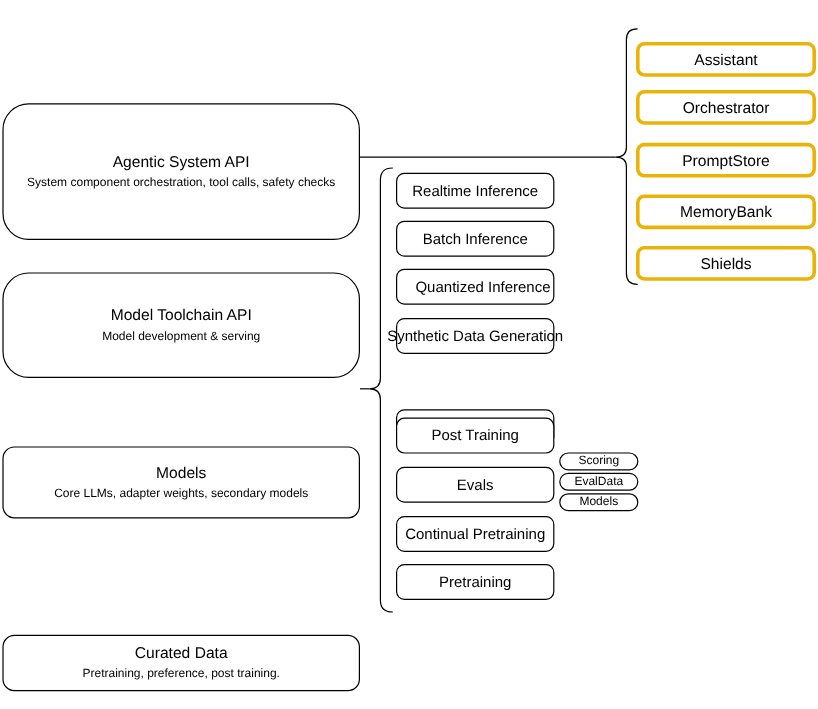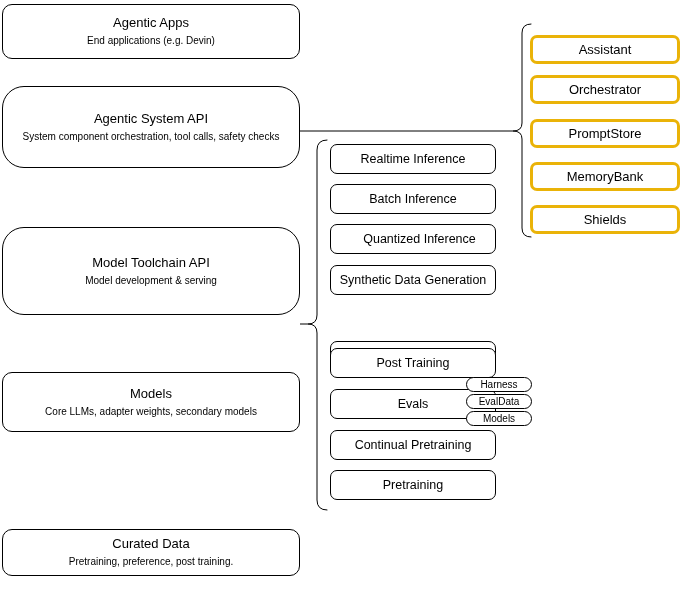--- a/index.html
+++ b/index.html
@@ -11,21 +11,21 @@
   .node{
     position:absolute;left:2px;width:298px;box-sizing:border-box;
     border:1px solid #000;background:#fff;border-radius:10px;
     display:flex;flex-direction:column;align-items:center;justify-content:center;
     gap:4px;text-align:center;padding:2px 6px;
   }
   .node.tall{border-radius:22px;}
   .title{font-size:13px;line-height:1.15;}
   .subtitle{font-size:10px;line-height:1.15;}
   .chip{
-    position:absolute;left:330px;width:166px;height:30px;box-sizing:border-box;
+    position:absolute;left:330px;width:132px;height:30px;box-sizing:border-box;
     border:1px solid #000;background:#fff;border-radius:7px;
     display:flex;align-items:center;justify-content:center;
     font-size:12.5px;white-space:nowrap;padding:0 2px;z-index:1;
   }
   .rchip{
     position:absolute;left:530px;width:150px;height:29px;box-sizing:border-box;
     border:3px solid #eab308;background:#fff;border-radius:7px;
     display:flex;align-items:center;justify-content:center;
     font-size:13px;white-space:nowrap;z-index:1;
   }
@@ -45,26 +45,22 @@
 
     <path d="M 300 131 L 513 131" stroke="#000" stroke-width="1" fill="none"></path>
 
     <path d="M 531 24 Q 522 24 522 33 L 522 123 Q 522 131 513 131 Q 522 131 522 139 L 522 228 Q 522 237 531 237" stroke="#000" stroke-width="1" fill="none" stroke-linecap="round"></path>
 
     <path d="M 300 324 L 308 324" stroke="#000" stroke-width="1" fill="none"></path>
 
     <path d="M 327 140 Q 317 140 317 150 L 317 315 Q 317 324 308 324 Q 317 324 317 333 L 317 500 Q 317 510 327 510" stroke="#000" stroke-width="1" fill="none" stroke-linecap="round"></path>
   </svg>
 
-  <div class="node" style="top:4px;height:55px;">
-    <div class="title">Agentic Apps</div>
-    <div class="subtitle">End applications (e.g. Devin)</div>
-  </div>
 
-  <div class="node tall" style="top:86px;height:82px;">
+  <div class="node tall" style="top:86px;height:114px;">
     <div class="title">Agentic System API</div>
     <div class="subtitle">System component orchestration, tool calls, safety checks</div>
   </div>
 
   <div class="node tall" style="top:227px;height:88px;">
     <div class="title">Model Toolchain API</div>
     <div class="subtitle">Model development &amp; serving</div>
   </div>
 
   <div class="node" style="top:372px;height:60px;text-align:center;">
@@ -81,21 +77,21 @@
   <div class="chip" style="top:144px;">Realtime Inference</div>
   <div class="chip" style="top:184px;">Batch Inference</div>
   <div class="chip" style="top:224px;padding-left:15px;">Quantized Inference</div>
   <div class="chip" style="top:265px;">Synthetic Data Generation</div>
   <div class="chip" style="top:307px;margin-top:34px;">Reward Scoring</div>
   <div class="chip" style="top:348px;">Post Training</div>
   <div class="chip" style="top:389px;">Evals</div>
   <div class="chip" style="top:430px;">Continual Pretraining</div>
   <div class="chip" style="top:470px;">Pretraining</div>
 
-  <div class="tag" style="top:377px;">Harness</div>
+  <div class="tag" style="top:377px;">Scoring</div>
   <div class="tag" style="top:394px;">EvalData</div>
   <div class="tag" style="top:411px;">Models</div>
 
   <div class="rchip" style="top:35px;">Assistant</div>
   <div class="rchip" style="top:75px;">Orchestrator</div>
   <div class="rchip" style="top:119px;">PromptStore</div>
   <div class="rchip" style="top:162px;">MemoryBank</div>
   <div class="rchip" style="top:205px;">Shields</div>
 
 </div>

